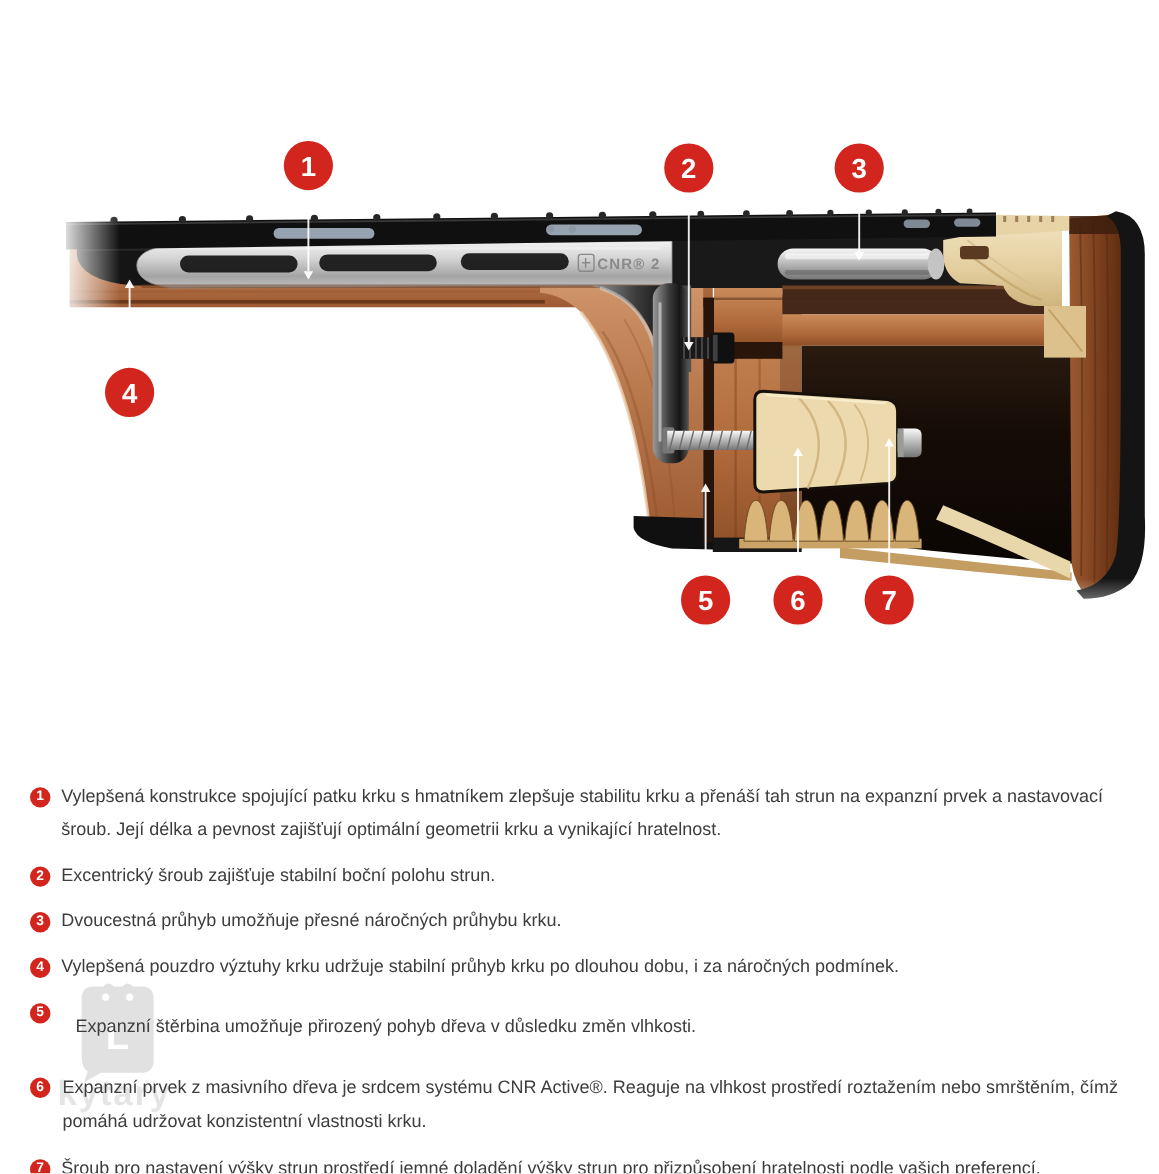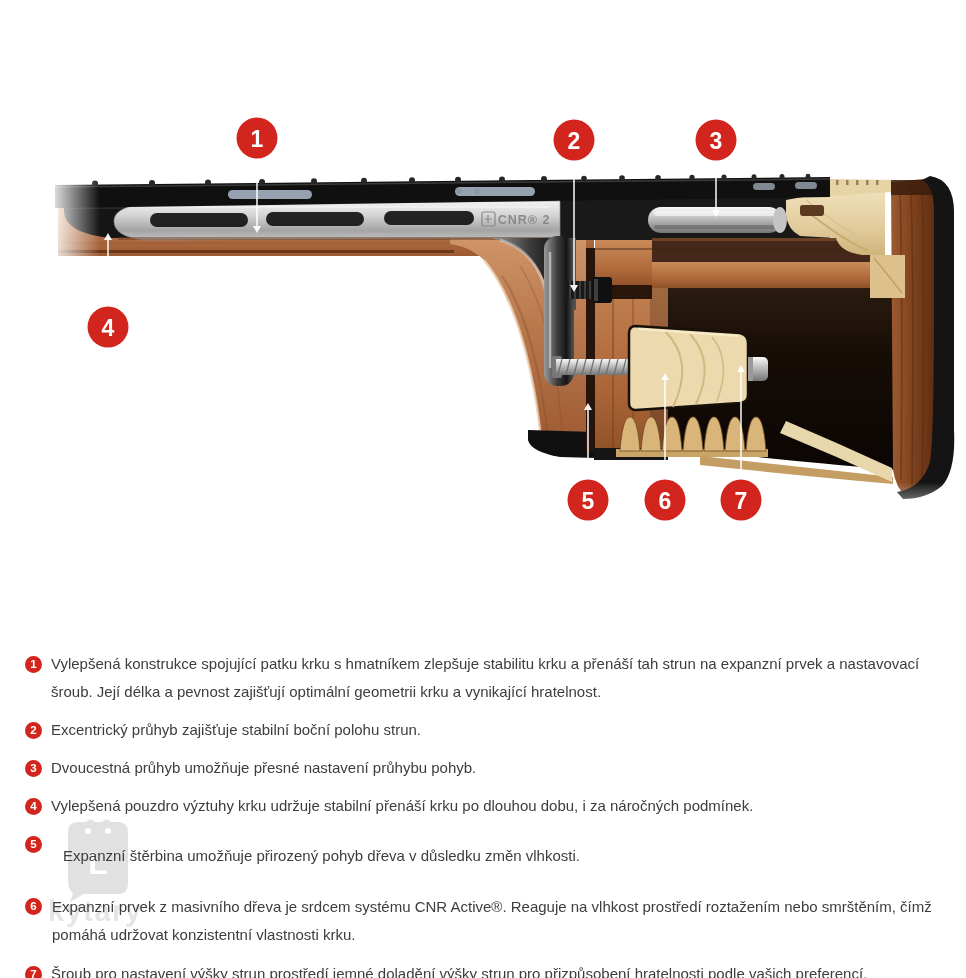--- a/index.html
+++ b/index.html
@@ -315,38 +315,38 @@
       <span class="badge">1</span>
       <p class="legend-text" style="margin:0">
         <strong>Vylepšená konstrukce spojující patku krku s hmatníkem</strong>
         <span>zlepšuje stabilitu krku a přenáší tah strun na expanzní prvek a nastavovací šroub. Její délka a pevnost zajišťují optimální geometrii krku a vynikající hratelnost.</span>
       </p>
     </div>
 
     <div class="legend-item">
       <span class="badge">2</span>
       <p class="legend-text" style="margin:0">
-        <strong>Excentrický průhyb</strong>
+        <strong>Excentrický šroub</strong>
         <span>zajišťuje stabilní boční polohu strun.</span>
       </p>
     </div>
 
     <div class="legend-item">
       <span class="badge">3</span>
       <p class="legend-text" style="margin:0">
         <strong>Dvoucestná průhyb</strong>
-        <span>umožňuje přesné nastavení průhybu pohyb.</span>
+        <span>umožňuje přesné náročných průhybu krku.</span>
       </p>
     </div>
 
     <div class="legend-item">
       <span class="badge">4</span>
       <p class="legend-text" style="margin:0">
         <strong>Vylepšená pouzdro výztuhy krku</strong>
-        <span>udržuje stabilní přenáší krku po dlouhou dobu, i za náročných podmínek.</span>
+        <span>udržuje stabilní průhyb krku po dlouhou dobu, i za náročných podmínek.</span>
       </p>
     </div>
 
     <div class="legend-item">
       <span class="badge">5</span>
       <p class="legend-text" style="margin:12px">
         <strong>Expanzní štěrbina</strong>
         <span>umožňuje přirozený pohyb dřeva v důsledku změn vlhkosti.</span>
       </p>
     </div>

